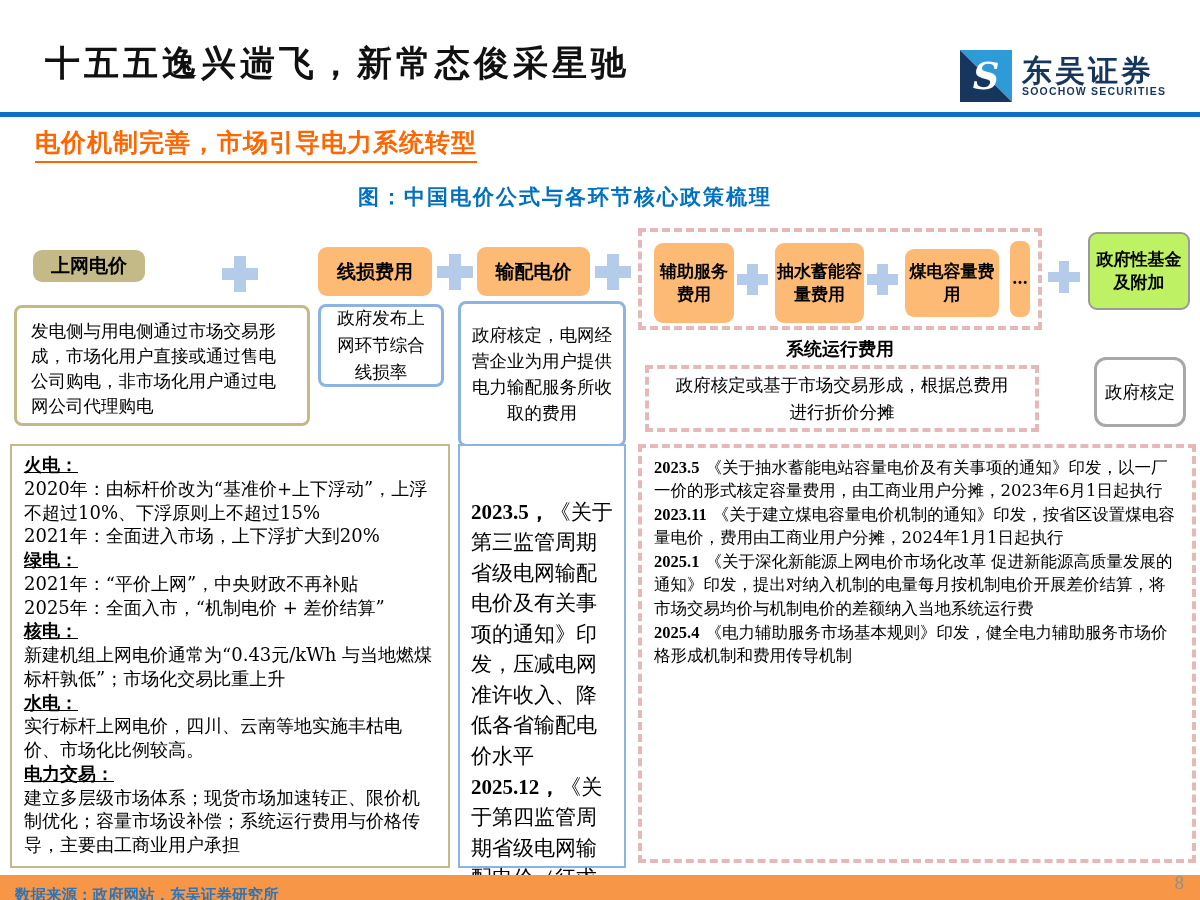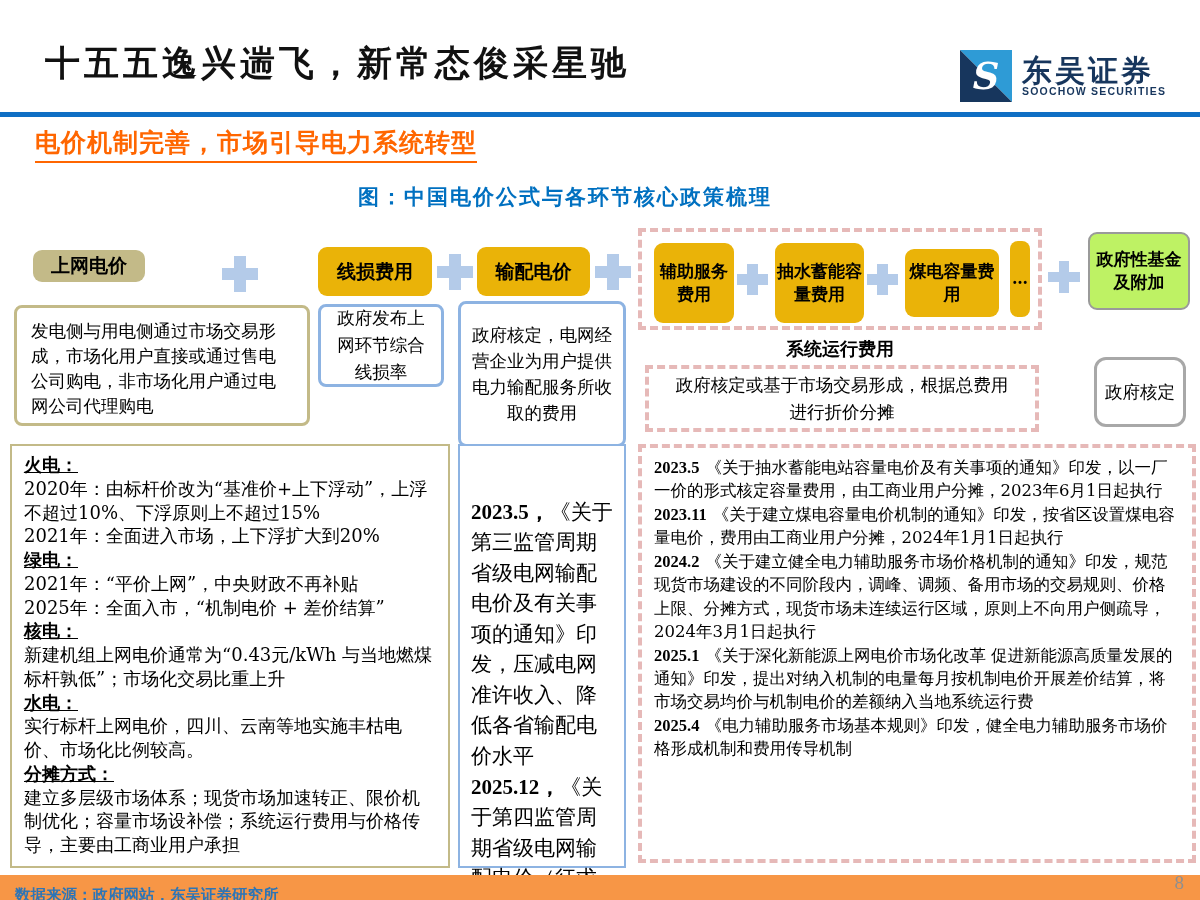--- a/index.html
+++ b/index.html
@@ -27,21 +27,21 @@
   .figure-title {
     position:absolute; left:0; top:183px; width:1130px; text-align:center;
     font-size:21px; font-weight:bold; color:#0070C0; letter-spacing:2px;
   }
   
   .chip {
     position:absolute; display:flex; align-items:center; justify-content:center;
     text-align:center; font-weight:bold; border-radius:9px; line-height:1.35;
   }
   .chip.khaki { background:#C3BA88; }
-  .chip.blue  { background:#eab308; }
+  .chip.blue  { background:#fdba74; }
   .chip.gray  { background:#bef264; border:2px solid #9A9A9A; }
   .plus { position:absolute; }
   .plus::before { content:""; position:absolute; left:0; top:33%; width:100%; height:34%; background:#B4CBE9; }
   .plus::after  { content:""; position:absolute; left:33%; top:0; width:34%; height:100%; background:#B4CBE9; }
   .dashed-group { position:absolute; border:4px dashed #E6B9B8; }
   
   .desc-box {
     position:absolute; background:#fff; border-radius:8px;
     font-size:17.5px; line-height:1.5;
   }
@@ -138,34 +138,33 @@
     </div>
     <div class="sec">
       <div class="sec-title">核电：</div>
       <div>新建机组上网电价通常为“0.43元/kWh 与当地燃煤标杆孰低”；市场化交易比重上升</div>
     </div>
     <div class="sec">
       <div class="sec-title">水电：</div>
       <div>实行标杆上网电价，四川、云南等地实施丰枯电价、市场化比例较高。</div>
     </div>
     <div class="sec">
-      <div class="sec-title">分摊方式：</div>
+      <div class="sec-title">电力交易：</div>
       <div>建立多层级市场体系；现货市场加速转正、限价机制优化；容量市场设补偿；系统运行费用与价格传导，主要由工商业用户承担</div>
     </div>
   </div>
 
   <div class="panel panel-mid">
     <p class="entry"><b class="pdate">2023.5，</b><span>《关于第三监管周期省级电网输配电价及有关事项的通知》印发，压减电网准许收入、降低各省输配电价水平</span></p>
     <p class="entry"><b class="pdate">2025.12，</b><span>《关于第四监管周期省级电网输配电价（征求意见稿）》发布，提出新周期输配电价核定框架</span></p>
   </div>
 
   <div class="panel panel-right">
     <p class="entry"><b class="pdate">2023.5</b><span>《关于抽水蓄能电站容量电价及有关事项的通知》印发，以一厂一价的形式核定容量费用，由工商业用户分摊，2023年6月1日起执行</span></p>
     <p class="entry"><b class="pdate">2023.11</b><span>《关于建立煤电容量电价机制的通知》印发，按省区设置煤电容量电价，费用由工商业用户分摊，2024年1月1日起执行</span></p>
-    <p class="entry"><b class="pdate">2024.2</b><span>《关于建立健全电力辅助服务市场价格机制的通知》印发，规范现货市场建设的不同阶段内，调峰、调频、备用市场的交易规则、价格上限、分摊方式，现货市场未连续运行区域，原则上不向用户侧疏导，2024年3月1日起执行</span></p>
     <p class="entry"><b class="pdate">2025.1</b><span>《关于深化新能源上网电价市场化改革 促进新能源高质量发展的通知》印发，提出对纳入机制的电量每月按机制电价开展差价结算，将市场交易均价与机制电价的差额纳入当地系统运行费</span></p>
     <p class="entry"><b class="pdate">2025.4</b><span>《电力辅助服务市场基本规则》印发，健全电力辅助服务市场价格形成机制和费用传导机制</span></p>
   </div>
 
   <div class="footer-bar"></div>
   <div class="footer-source">数据来源：政府网站，东吴证券研究所</div>
   <div class="footer-page">8</div>
 
 </div>
 

